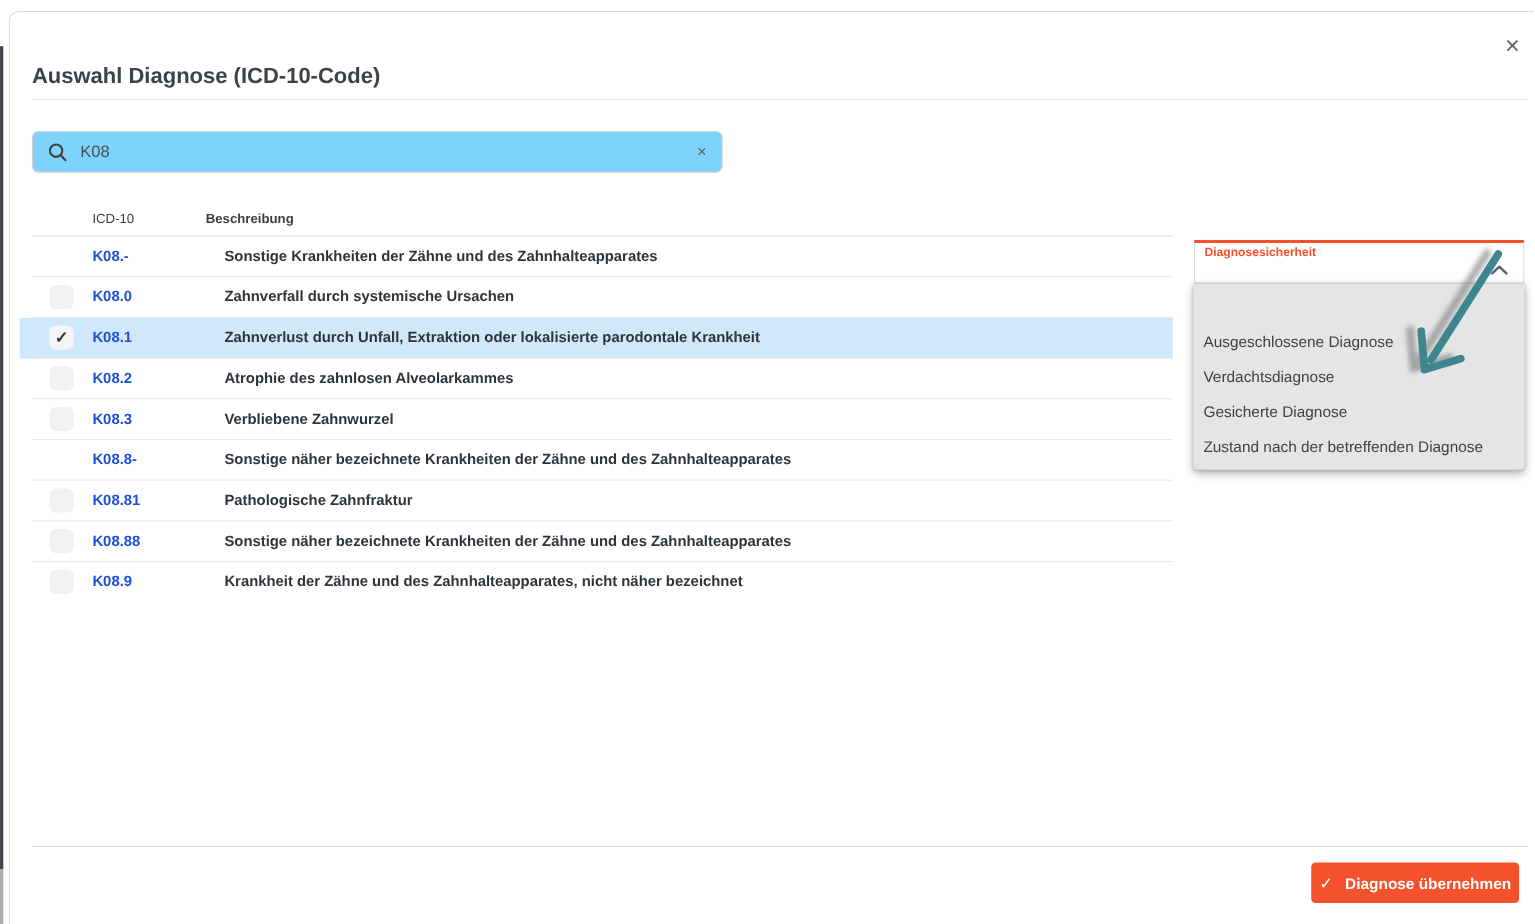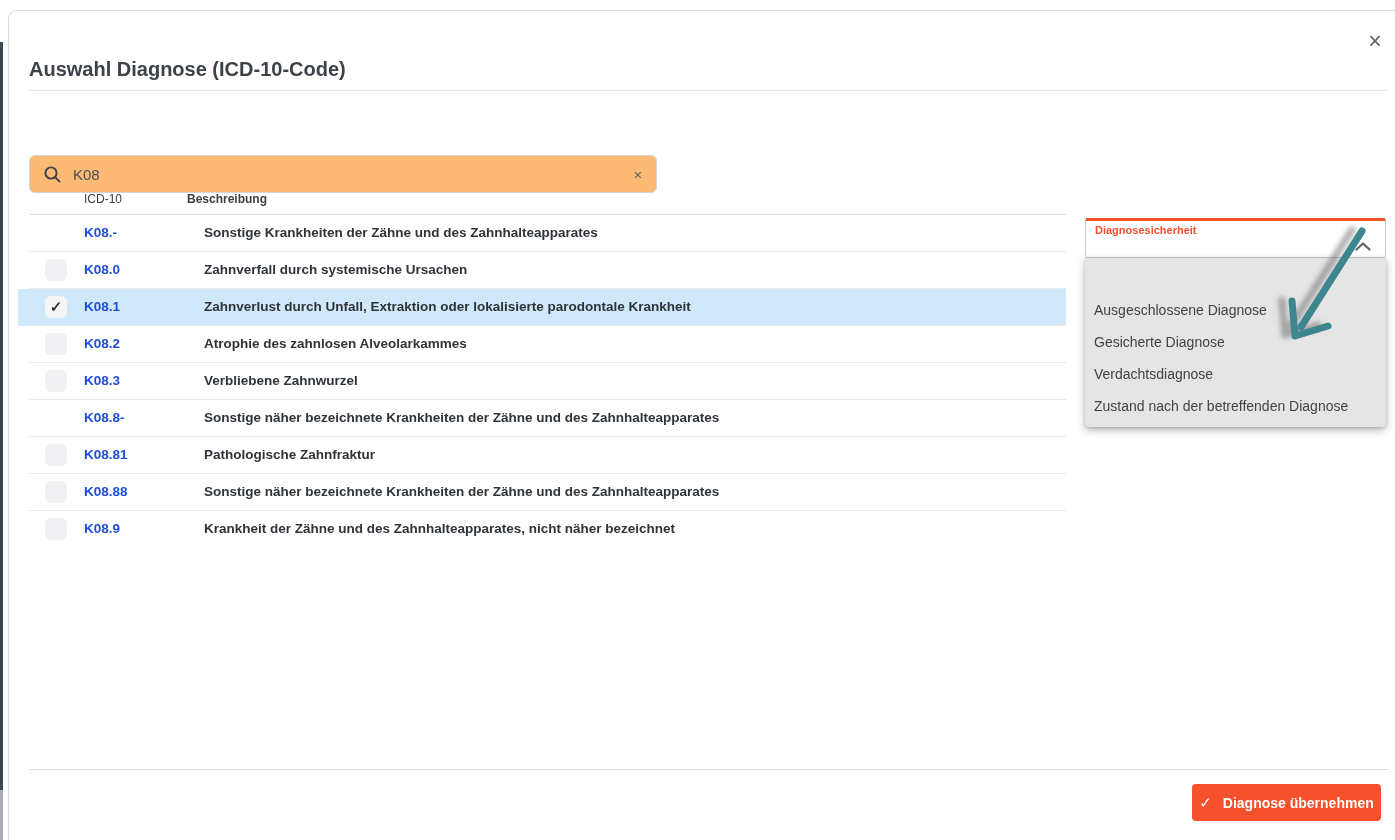--- a/index.html
+++ b/index.html
@@ -17,22 +17,22 @@
 
   .close-btn { position:absolute; left:1352px; top:16px; width:28px; height:28px;
                display:flex; align-items:center; justify-content:center;
                font-size:23px; color:#5f6368; cursor:pointer; font-weight:400; }
 
   .modal-title { position:absolute; left:20px; top:47px; font-size:20px; font-weight:bold; color:#3c4248; }
   .title-divider { position:absolute; left:20px; top:79px; width:1360px; height:1px; background:#e4e4e4; }
 
   
   .search-box { position:absolute; left:20px; top:108px; width:628px; height:38px;
-                border:1px solid #d4d4d4; border-radius:6px; background:#fdba74;
-                display:flex; align-items:center;margin-top:36px; }
+                border:1px solid #d4d4d4; border-radius:6px; background:#7dd3fc;
+                display:flex; align-items:center; }
   .search-icon { margin-left:13px; display:flex; }
   .search-value { margin-left:11px; font-size:15px; color:#4a5056; flex:1; }
   .search-clear { width:36px; text-align:center; font-size:15px; color:#5f6368; cursor:pointer; }
 
   
   .table-header { position:absolute; left:9px; top:176px; width:1048px; height:27px; }
   .table-header .col-code { position:absolute; left:66px; top:5px; font-size:12px; font-weight:normal; color:#3c4043; }
   .table-header .col-desc { position:absolute; left:169px; top:5px; font-size:12px; font-weight:bold; color:#3c4043; }
   .header-divider { position:absolute; left:20px; top:203px; width:1037px; height:1px; background:#dcdcdc; }
 
@@ -173,22 +173,22 @@
     <span class="severity-label">Diagnosesicherheit</span>
     <span class="chevron-up">
       <svg width="16" height="9" viewBox="0 0 16 9" fill="none">
         <polyline points="1.5,7.5 8,1.5 14.5,7.5" stroke="#5f6368" stroke-width="2.2" stroke-linecap="round" stroke-linejoin="round" fill="none"></polyline>
       </svg>
     </span>
   </div>
 
   <div class="severity-menu">
       <div class="severity-option">Ausgeschlossene Diagnose</div>
+      <div class="severity-option">Verdachtsdiagnose</div>
       <div class="severity-option">Gesicherte Diagnose</div>
-      <div class="severity-option">Verdachtsdiagnose</div>
       <div class="severity-option">Zustand nach der betreffenden Diagnose</div>
     </div>
 
   <svg class="anno-arrow" viewBox="0 0 145 155">
     <defs>
       <filter id="arrowShadow" x="-60%" y="-60%" width="220%" height="220%">
         <feDropShadow dx="-10" dy="-1" stdDeviation="2.6" flood-color="#6b6b6b" flood-opacity="0.55"></feDropShadow>
       </filter>
     </defs>
     <g filter="url(#arrowShadow)" stroke="#3c868e" stroke-width="7" stroke-linecap="round" stroke-linejoin="round" fill="none">

